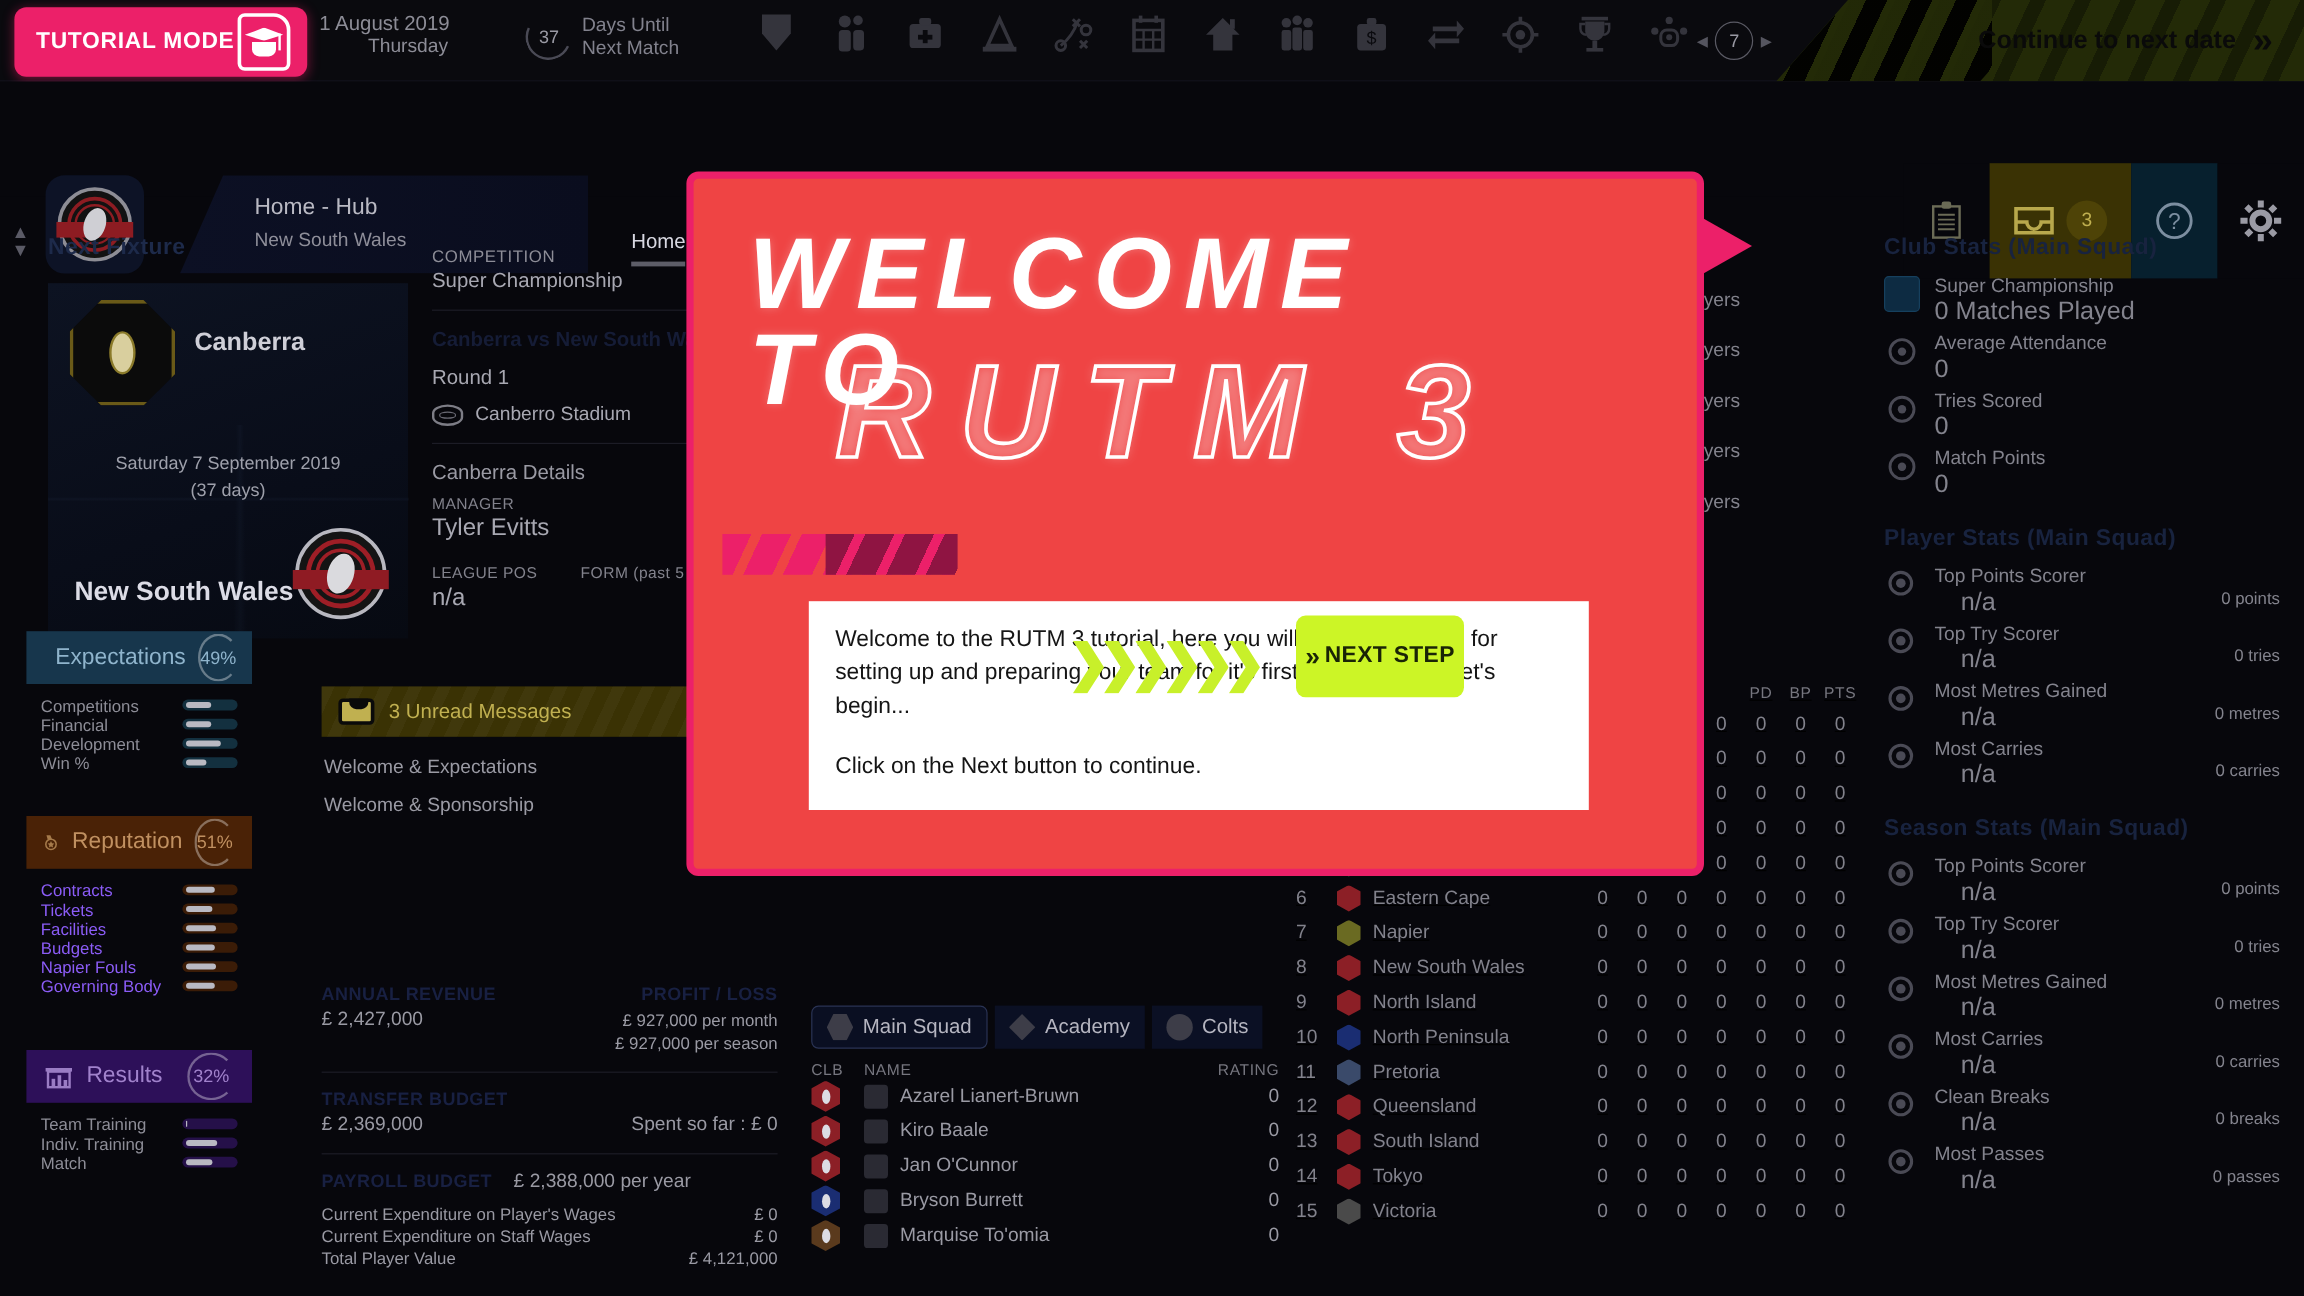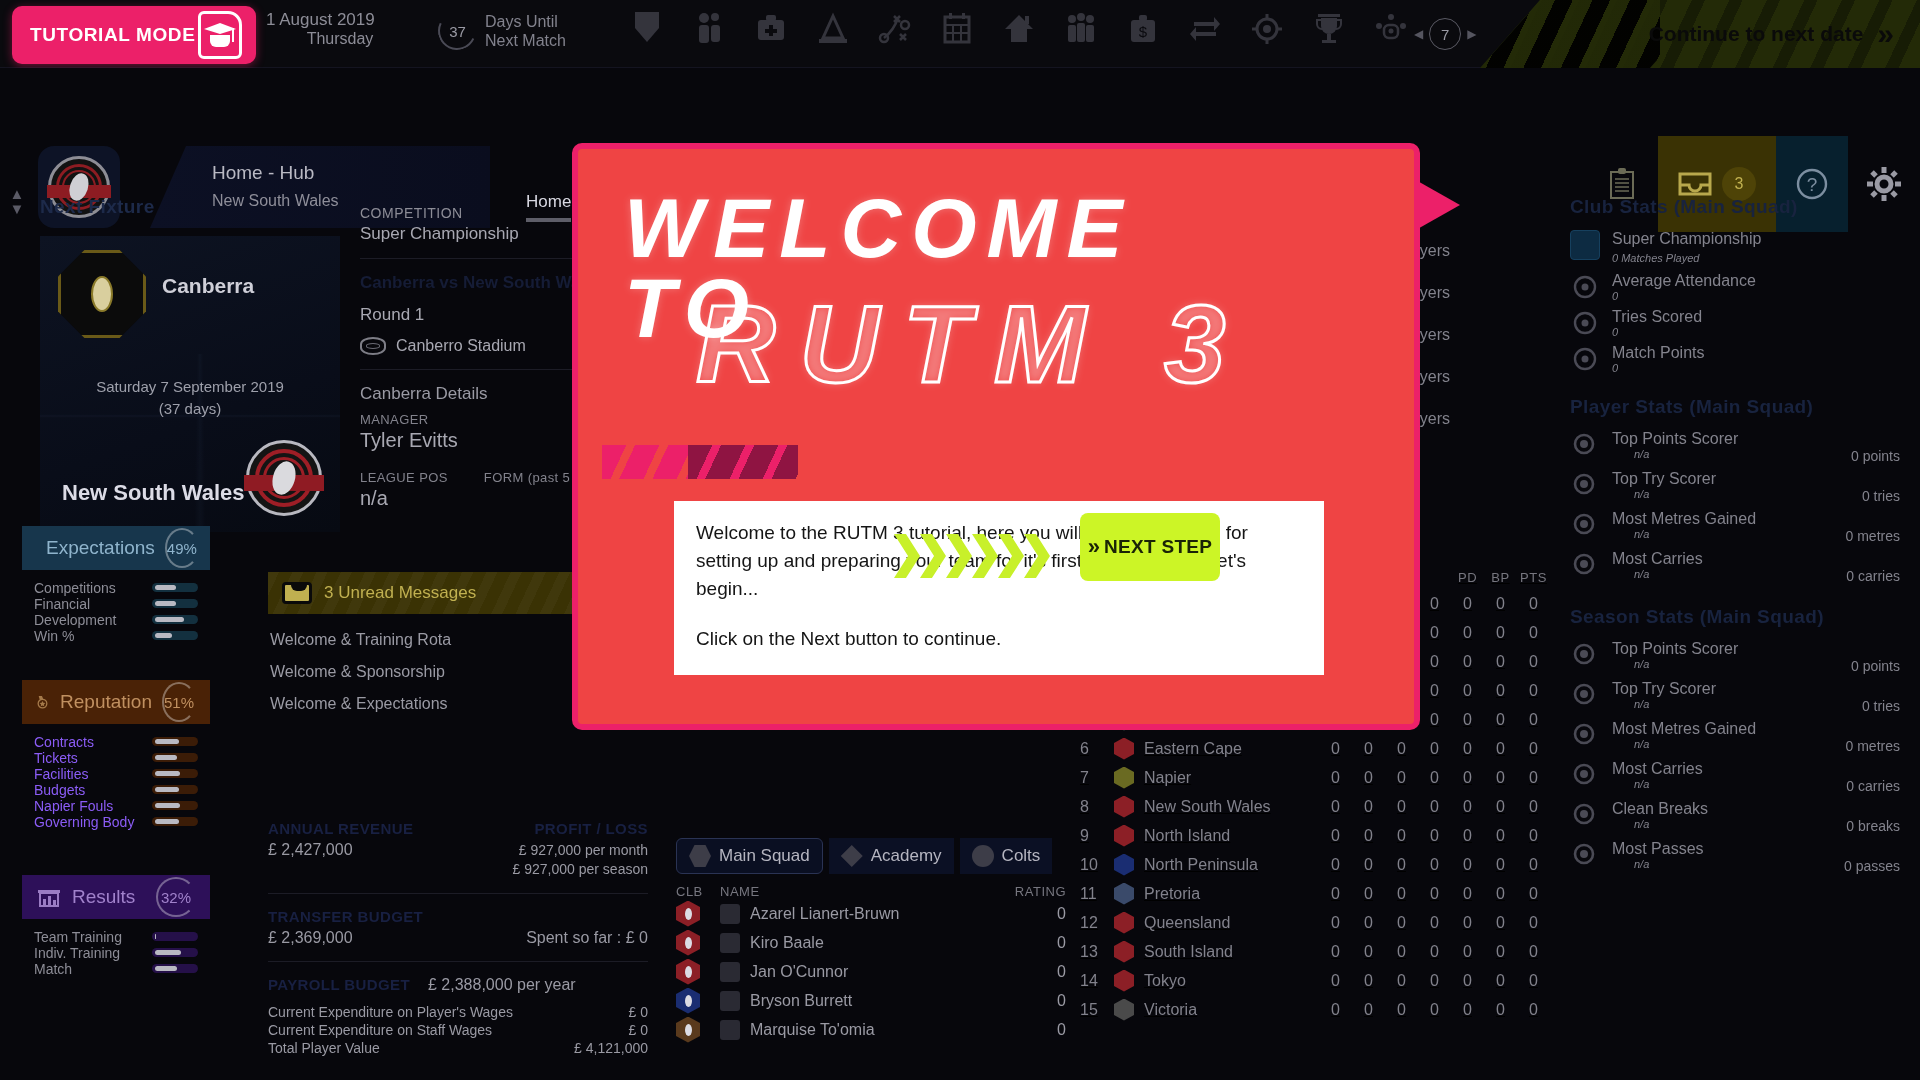--- a/index.html
+++ b/index.html
@@ -273,21 +273,21 @@
   .lg-badge { width:20px; height:22px; clip-path: polygon(50% 0,100% 25%,100% 75%,50% 100%,0 75%,0 25%); margin-right:10px;}
   .lg-team { flex:1; }
   .lg-n { width:33px; text-align:center; }
 
   
   .rs { position:absolute; left:1570px; top:196px; width:330px; }
   .rs-row { display:flex; align-items:flex-start; gap:12px; margin-bottom:6px; }
   .rs-ico { width:30px; height:30px; flex:0 0 30px; }
   .rs-tx { flex:1; }
   .rs-l { color:#83838d; font-size:16px; }
-  .rs-s { color:#83838d; font-size:11px;font-style:italic; }
+  .rs-s { color:#83838d; font-size:21px; }
   .rs-v { color:#83838d; font-size:14px; white-space:nowrap; padding-top:18px;}
   .rs-pad { padding-left:22px; }
   .comp-thumb { width:30px;height:30px;background:#0d2b42;border:1px solid #16405e;border-radius:4px;}
 
   
   .modal-wrap { position:absolute; left:572px; top:143px; width:848px; height:587px; }
   .modal {
     position:absolute; inset:0; background:#ef4444;
     border:6px solid #ec2069; border-radius:10px;
   }
@@ -825,29 +825,25 @@
       </div>
   </div>
 
   <div class="msg-block">
     <div class="msg-head">
       <span class="tray"></span>
       <span>3 Unread Messages</span>
     </div>
     <div class="msg-list" id="msg-rows">
         <div class="msg-row">
-          <span>Welcome &amp; Training Rota</span>
+          <span>Welcome &amp; Expectations</span>
           <span>1/8</span>
         </div>
         <div class="msg-row">
           <span>Welcome &amp; Sponsorship</span>
-          <span>1/8</span>
-        </div>
-        <div class="msg-row">
-          <span>Welcome &amp; Expectations</span>
           <span>1/8</span>
         </div>
       </div>
   </div>
 
   <div class="fin-block">
     <div style="display:flex;justify-content:space-between">
       <span class="fin-t">ANNUAL REVENUE</span>
       <span class="fin-t">PROFIT / LOSS</span>
     </div>

